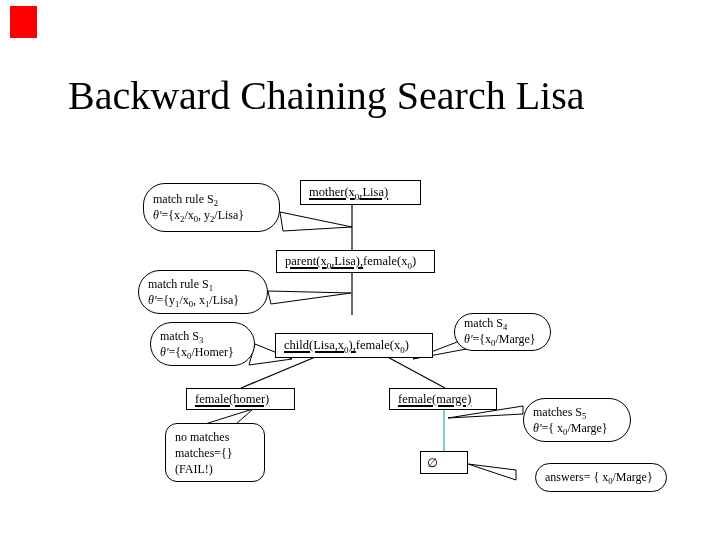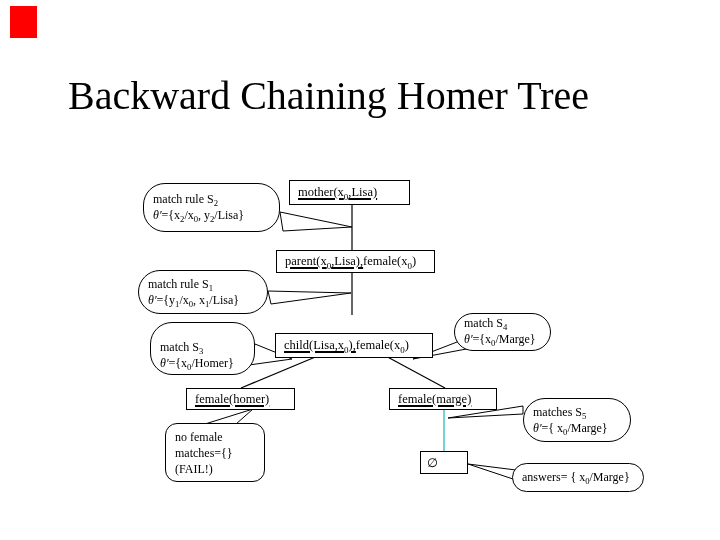--- a/index.html
+++ b/index.html
@@ -17,40 +17,40 @@
   sub{font-size:0.72em;line-height:0;}
   i{font-family:"Liberation Serif","DejaVu Serif",serif;}
 </style>
 </head>
 <body>
 
 <div class="slide">
 
   <div class="red-mark" style="background:#fe0000;"></div>
 
-  <h1 class="title">Backward Chaining Homer Tree</h1>
+  <h1 class="title">Backward Chaining Search Lisa</h1>
 
   <svg class="edges" viewBox="0 0 720 540">
 
     <line x1="352" y1="205" x2="352" y2="250" stroke="#000" stroke-width="1.2"></line>
     <line x1="352" y1="273" x2="352" y2="315" stroke="#000" stroke-width="1.2"></line>
     <line x1="356" y1="340" x2="241" y2="388" stroke="#000" stroke-width="1.2"></line>
     <line x1="356" y1="340" x2="445" y2="388" stroke="#000" stroke-width="1.2"></line>
     <line x1="444" y1="410" x2="444" y2="452" stroke="#55c8c8" stroke-width="1.6"></line>
 
     <polygon points="280,212 352,227 283,231" fill="#fff" stroke="#000" stroke-width="1"></polygon>
     <polygon points="268,291 351,293 271,304" fill="#fff" stroke="#000" stroke-width="1"></polygon>
     <polygon points="255,344 292,359 249,365" fill="#fff" stroke="#000" stroke-width="1"></polygon>
     <polygon points="470,337 413,359 477,347" fill="#fff" stroke="#000" stroke-width="1"></polygon>
     <polygon points="523,406 448,418 523,414" fill="#fff" stroke="#000" stroke-width="1"></polygon>
     <polygon points="205,424 253,409 236,424" fill="#fff" stroke="#000" stroke-width="1"></polygon>
     <polygon points="516,470 468,464 516,480" fill="#fff" stroke="#000" stroke-width="1"></polygon>
   </svg>
 
-  <div class="node" style="left:289px;top:180px;width:121px;height:25px;">
+  <div class="node" style="left:300px;top:180px;width:121px;height:25px;">
     <span class="u">mother(x<sub>0</sub>,Lisa)</span>
       <span></span>
   </div>
 
   <div class="node" style="left:276px;top:250px;width:159px;height:23px;padding-left:8px;">
     <span class="u">parent(x<sub>0</sub>,Lisa),</span>
       <span> female(x<sub>0</sub>)</span>
   </div>
 
   <div class="node" style="left:275px;top:333px;width:158px;height:25px;">
@@ -73,38 +73,38 @@
   <div class="callout" style="left:143px;top:183px;width:137px;min-height:49px;padding-top:7px;">
     <div>match rule S<sub>2</sub></div>
     <div><i>θ′</i>={x<sub>2</sub>/x<sub>0</sub>, y<sub>2</sub>/Lisa}</div>
   </div>
 
   <div class="callout" style="left:138px;top:270px;width:130px;min-height:44px;padding-top:5px;">
     <div>match rule S<sub>1</sub></div>
     <div><i>θ′</i>={y<sub>1</sub>/x<sub>0</sub>, x<sub>1</sub>/Lisa}</div>
   </div>
 
-  <div class="callout" style="left:150px;top:322px;width:105px;min-height:44px;padding-top:16px;">
+  <div class="callout" style="left:150px;top:322px;width:105px;min-height:44px;padding-top:5px;">
     <div>match S<sub>3</sub></div>
     <div><i>θ′</i>={x<sub>0</sub>/Homer}</div>
   </div>
 
   <div class="callout" style="left:454px;top:313px;width:97px;min-height:35px;padding-top:2px;line-height:1.3;">
     <div>match S<sub>4</sub></div>
     <div><i>θ′</i>={x<sub>0</sub>/Marge}</div>
   </div>
 
   <div class="callout" style="left:523px;top:398px;width:108px;min-height:44px;padding-top:5px;">
     <div>matches S<sub>5</sub></div>
     <div><i>θ′</i>={ x<sub>0</sub>/Marge}</div>
   </div>
 
   <div class="callout" style="left:165px;top:423px;width:100px;min-height:54px;padding-top:5px;border-radius:12px;">
-    <div>no female</div>
+    <div>no matches</div>
     <div>matches={}</div>
     <div>(FAIL!)</div>
   </div>
 
-  <div class="callout" style="left:512px;top:463px;width:132px;min-height:29px;padding-top:5px;">
+  <div class="callout" style="left:535px;top:463px;width:132px;min-height:29px;padding-top:5px;">
     <div>answers= { x<sub>0</sub>/Marge}</div>
   </div>
 
 </div>
 
 </body></html>

